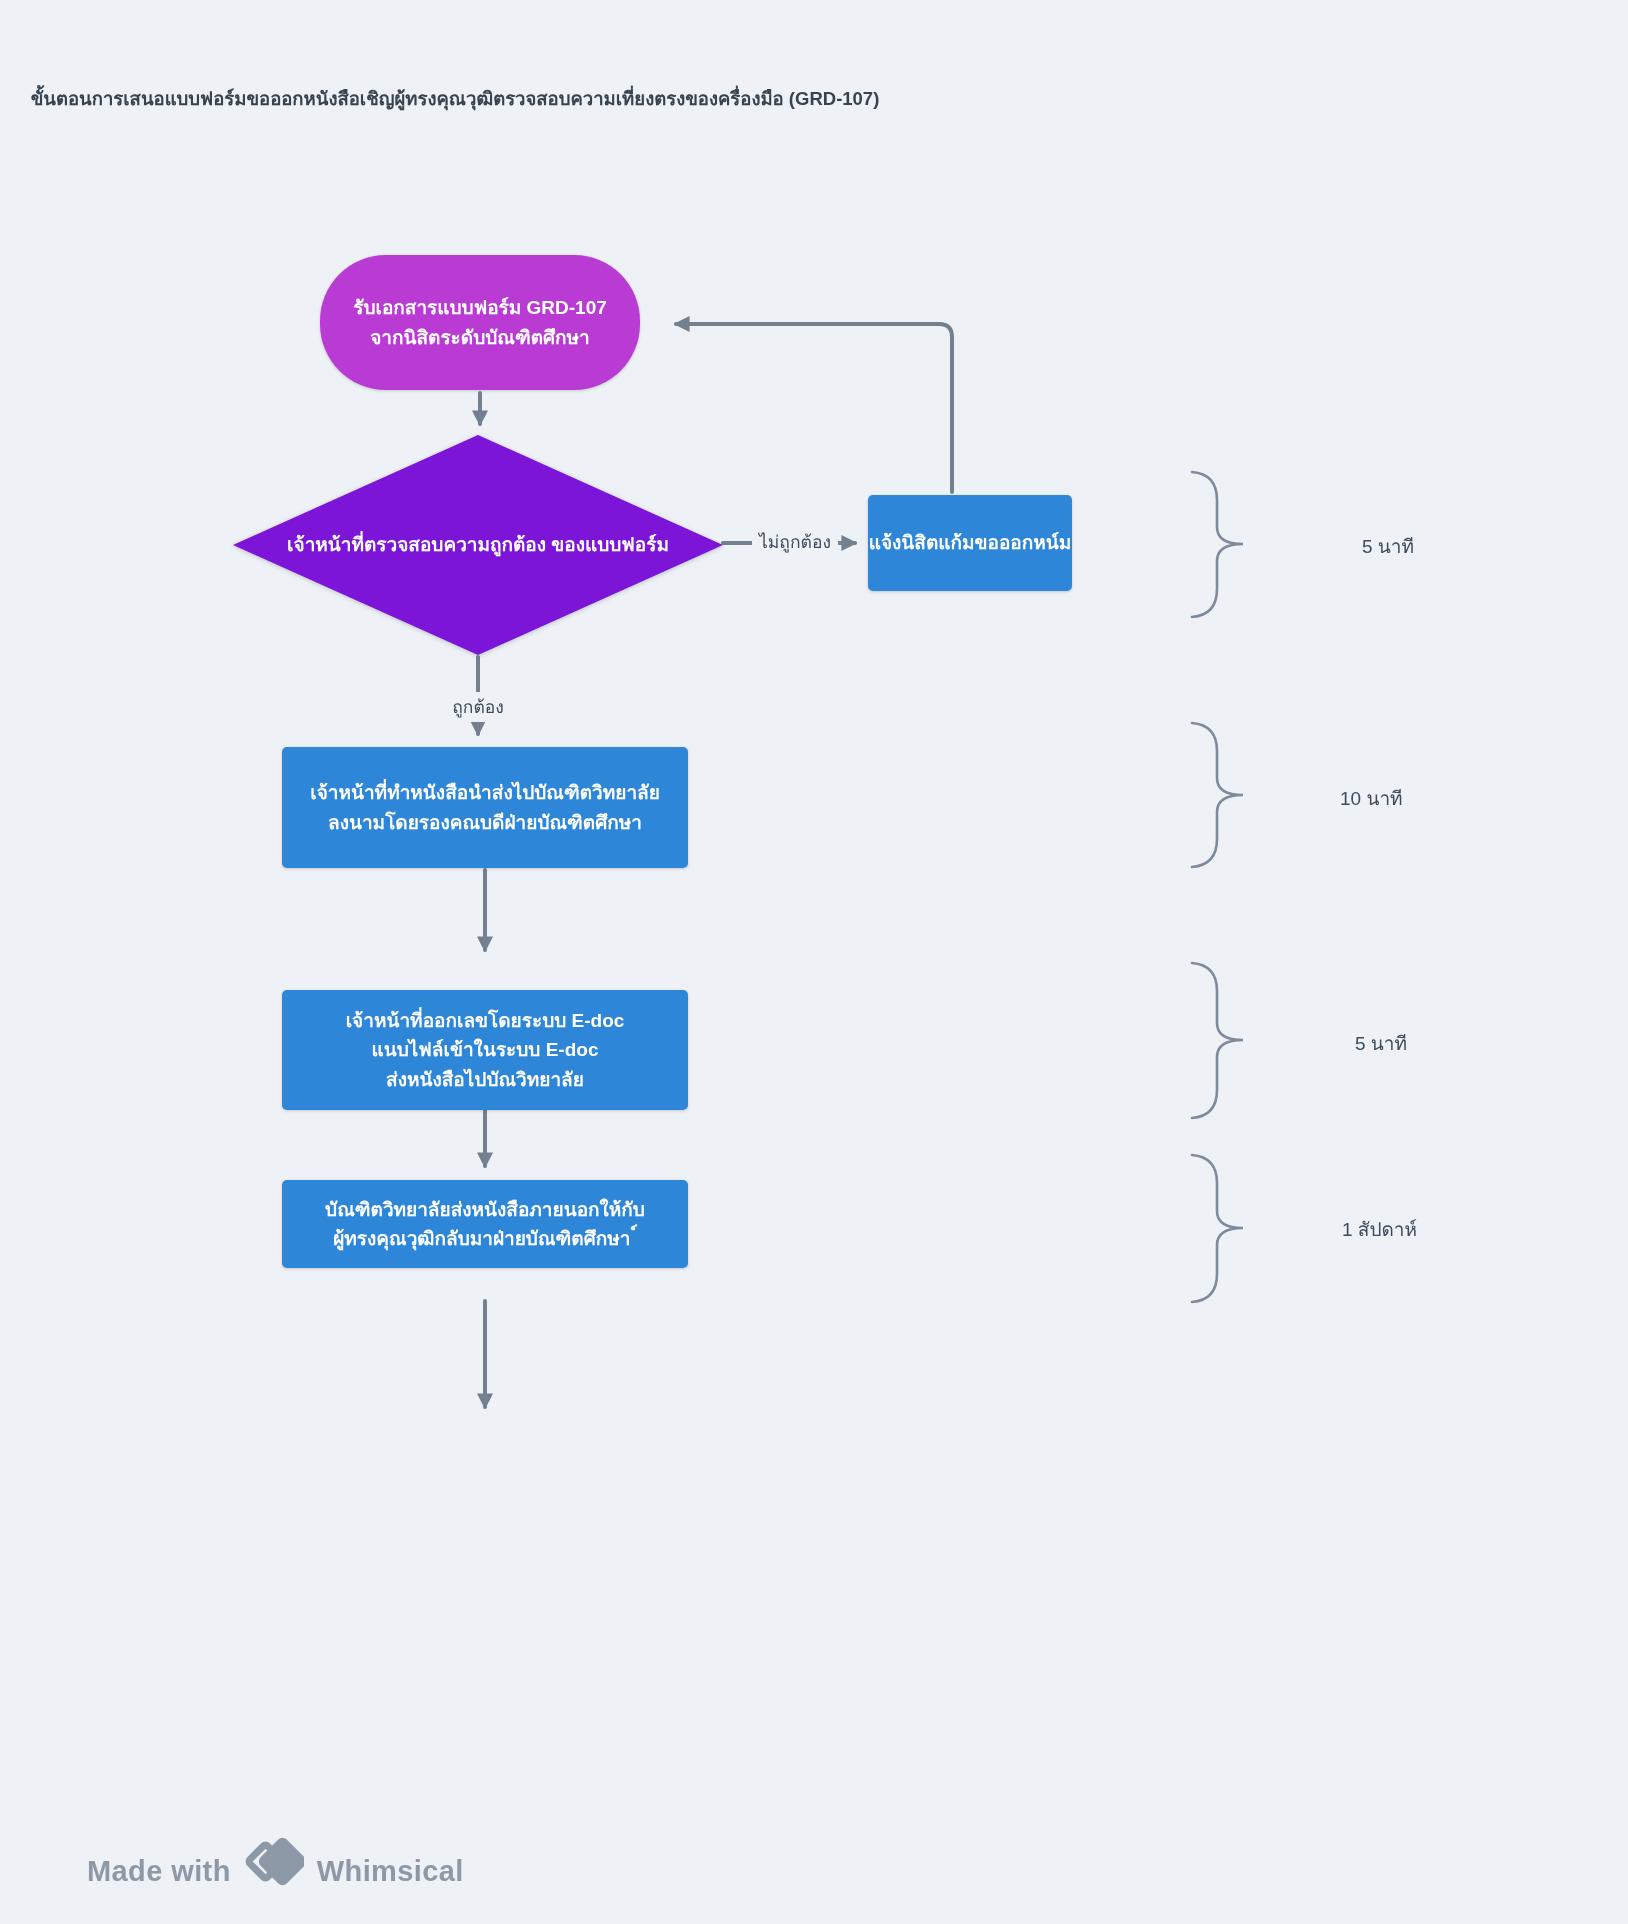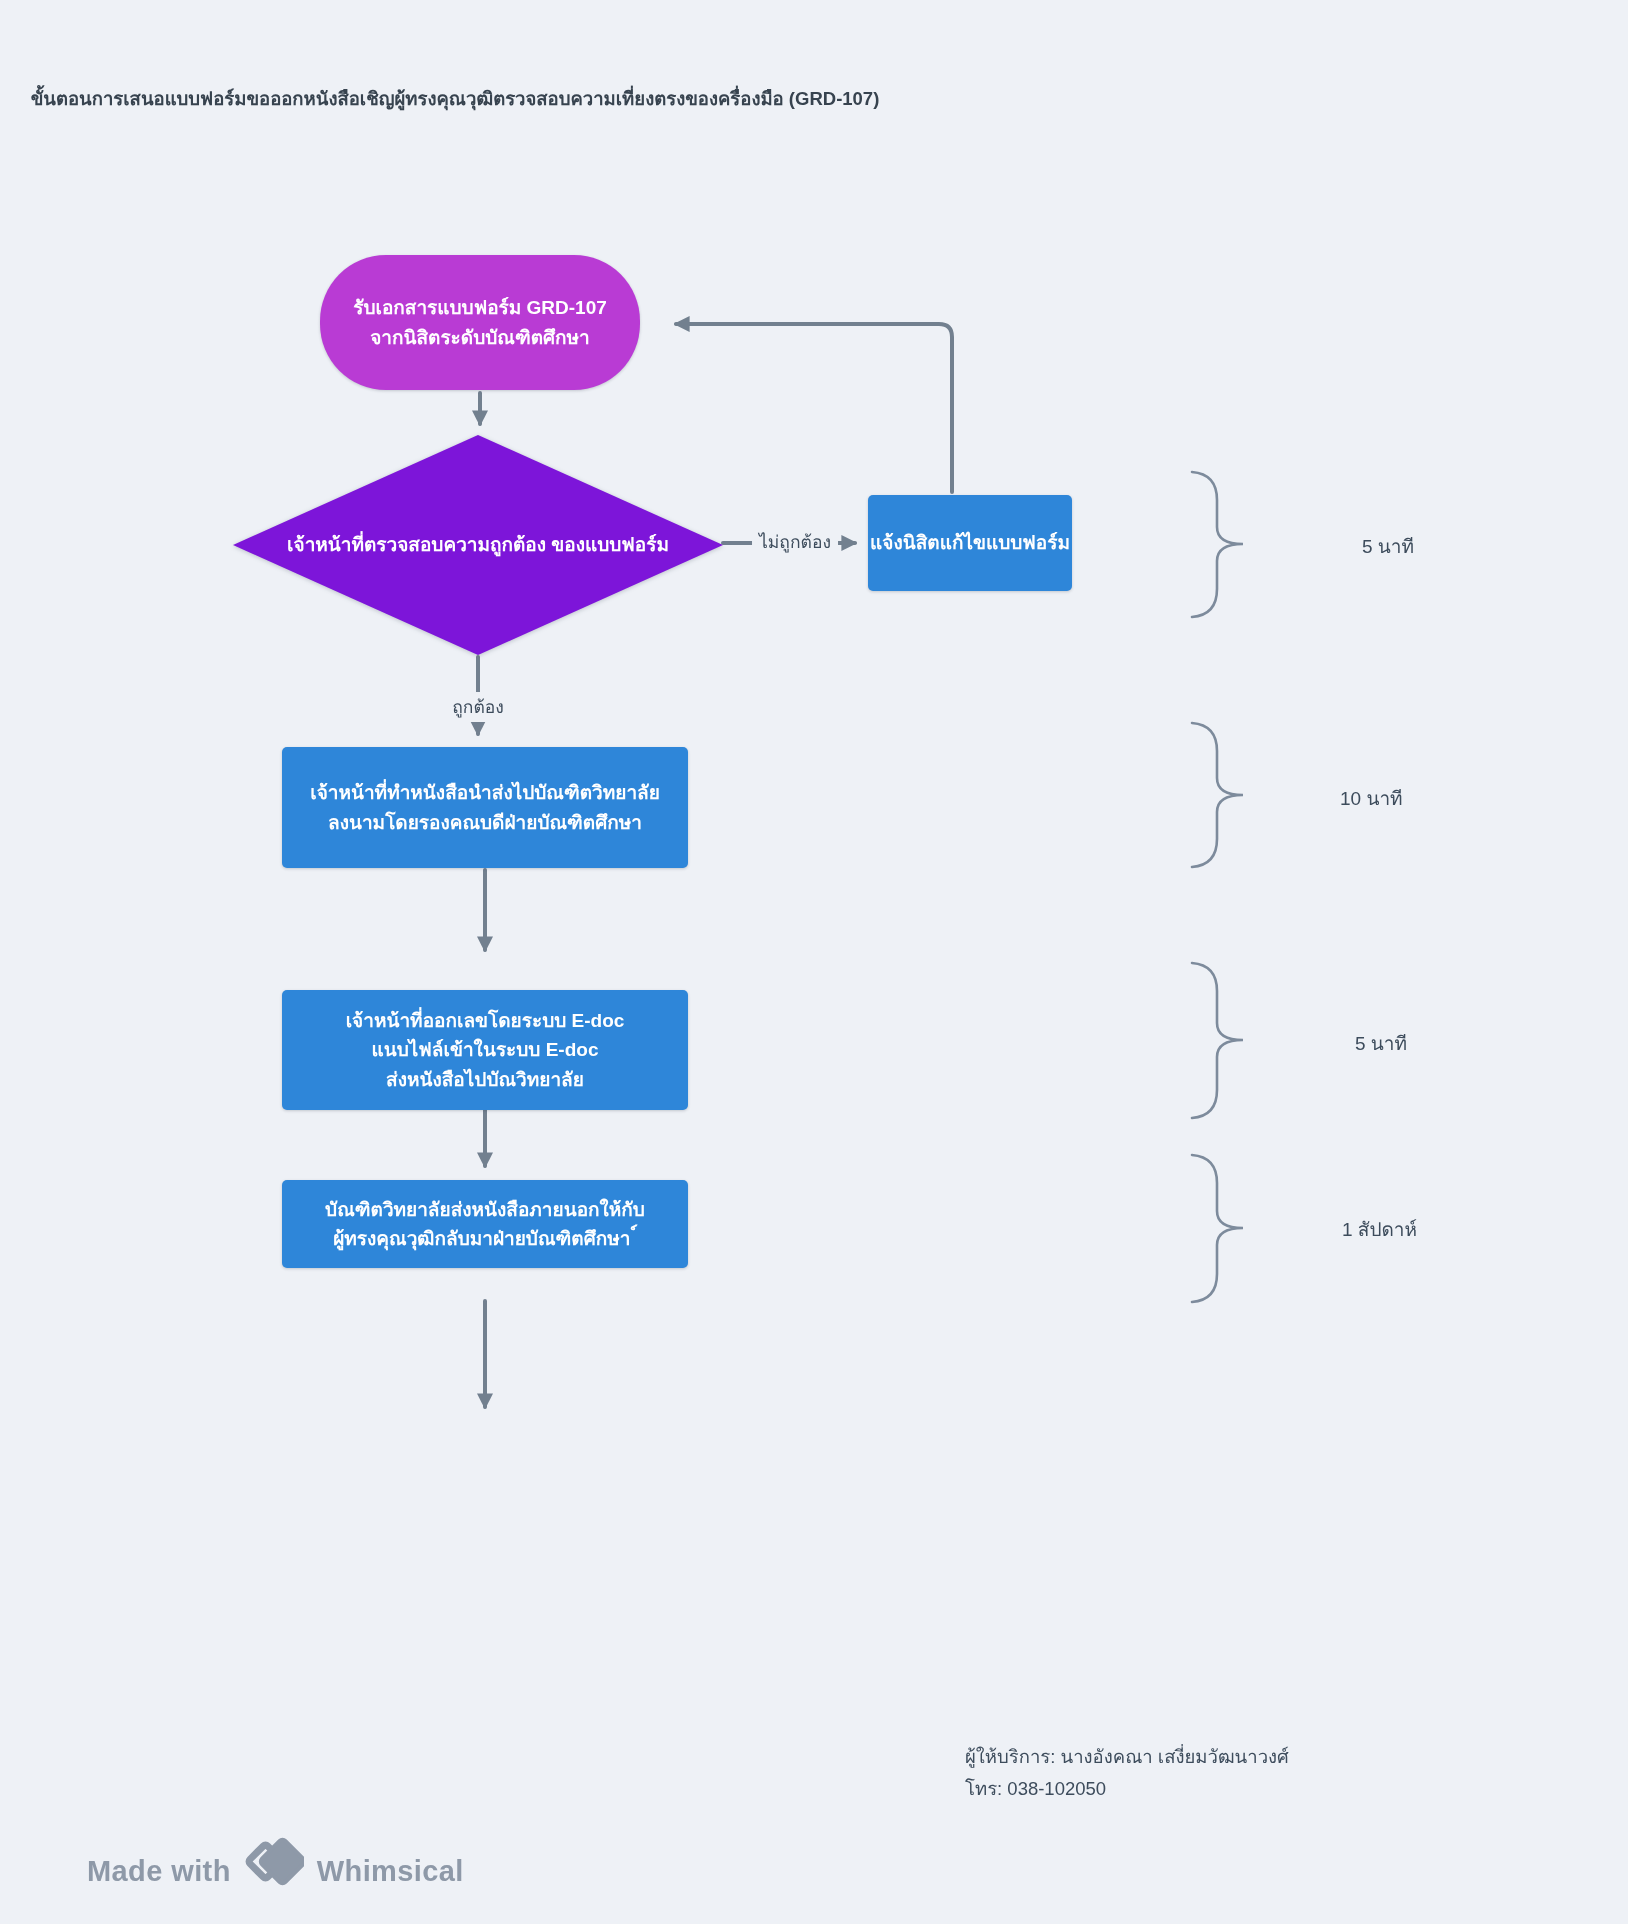--- a/index.html
+++ b/index.html
@@ -192,21 +192,21 @@
   </div>
 
   <div class="decision-wrap" id="node-decision">
     <div class="decision">
       <span class="node-text">เจ้าหน้าที่ตรวจสอบความถูกต้อง
 ของแบบฟอร์ม</span>
     </div>
   </div>
 
   <div class="node process" id="node-fix">
-    <span class="node-text">แจ้งนิสิตแก้ไขแบบฟอร์ม</span>
+    <span class="node-text">แจ้งนิสิตแก้มขอออกหน์ม</span>
   </div>
 
   <div class="node process" id="node-step1">
     <span class="node-text">เจ้าหน้าที่ทำหนังสือนำส่งไปบัณฑิตวิทยาลัย
 ลงนามโดยรองคณบดีฝ่ายบัณฑิตศึกษา</span>
   </div>
 
   <div class="node process" id="node-step2">
     <span class="node-text">เจ้าหน้าที่ออกเลขโดยระบบ E-doc
 แนบไฟล์เข้าในระบบ E-doc
@@ -220,24 +220,20 @@
 
 
   <div class="edge-label" id="label-invalid">ไม่ถูกต้อง</div>
   <div class="edge-label" id="label-valid">ถูกต้อง</div>
 
   <div class="duration" id="duration-0">5 นาที</div>
   <div class="duration" id="duration-1">10 นาที</div>
   <div class="duration" id="duration-2">5 นาที</div>
   <div class="duration" id="duration-3">1 สัปดาห์</div>
 
-  <div class="footer-contact">
-    <div>ผู้ให้บริการ: นางอังคณา เสงี่ยมวัฒนาวงศ์</div>
-    <div>โทร: 038-102050</div>
-  </div>
 
   <a class="branding">
     <span>Made with</span>
     <svg width="60" height="52" viewBox="0 0 60 52">
       <rect x="9" y="13" width="25" height="25" rx="3" transform="rotate(45 21.5 25.5)" fill="none" stroke="#8e99a8" stroke-width="7" stroke-linejoin="round"></rect>
       <rect x="22" y="9" width="33" height="33" rx="4" transform="rotate(45 38.5 25.5)" fill="#8e99a8" stroke="#8e99a8" stroke-width="4" stroke-linejoin="round"></rect>
     </svg>
     <span>Whimsical</span>
   </a>
 

